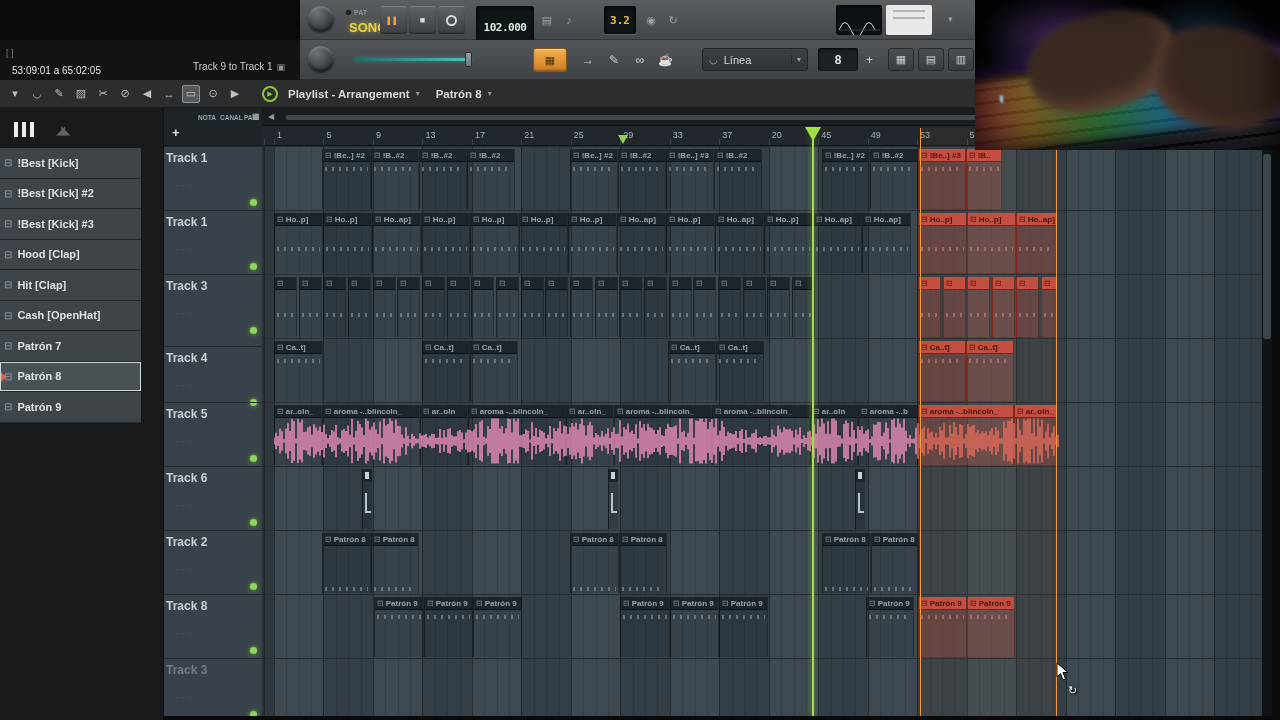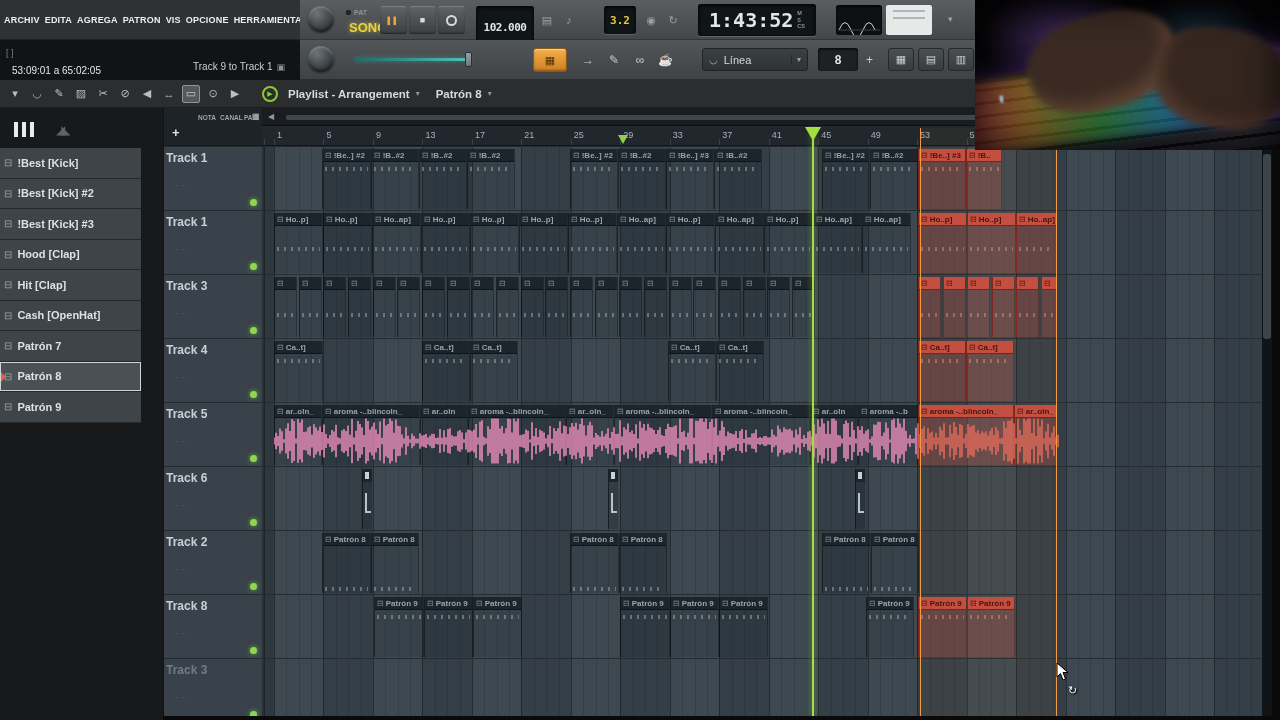--- a/index.html
+++ b/index.html
@@ -192,31 +192,20 @@
 
 #cursor{position:absolute;left:1056px;top:662px;z-index:60}
 #cursor-hint{position:absolute;left:1068px;top:684px;z-index:60;color:#fff;font-size:11px;
   text-shadow:0 0 2px #000,1px 1px 1px #000}
 </style>
 </head>
 <body>
 
 <div class="screen">
 
-  <div id="menubar">
-    <div id="menu-items">
-        <span class="menu-item">ARCHIV</span>
-        <span class="menu-item">EDITA</span>
-        <span class="menu-item">AGREGA</span>
-        <span class="menu-item">PATRON</span>
-        <span class="menu-item">VIS</span>
-        <span class="menu-item">OPCIONE</span>
-        <span class="menu-item">HERRAMIENTA</span>
-      </div>
-  </div>
 
   <div id="transport1">
     <div class="knob" style="left:8px;top:6px"></div>
     <div id="patsong">
       <div class="ps-row">
           <span class="led"></span>
           <span id="pat-label">PAT</span>
         </div>
       <div class="ps-row">
           <span class="led on"></span>
@@ -235,28 +224,20 @@
     <div class="lcd" id="tempo-lcd">
         <span>102.000</span>
       </div>
     <div class="dimicon" style="left:238px">▤</div>
     <div class="dimicon" style="left:260px">♪</div>
     <div class="lcd" id="pos-lcd">
         <span>3.2</span>
       </div>
     <div class="dimicon" style="left:342px">◉</div>
     <div class="dimicon" style="left:364px">↻</div>
-    <div class="lcd" id="time-lcd">
-      <span id="time-text">1:43:52</span>
-      <div id="time-units">
-          <div class="tu">M</div>
-          <div class="tu">S</div>
-          <div class="tu">CS</div>
-        </div>
-    </div>
     <div id="osc">
       <svg width="46" height="30">
         <path d="M3 25 Q9 10 15 25 T27 25 T39 25" stroke="#cfd8da" stroke-width="1" fill="none"></path>
         <line x1="2" y1="25" x2="44" y2="25" stroke="#3a4346" stroke-width="1"></line>
       </svg>
     </div>
     <div id="cpu-panel">
         <div></div>
         <div></div>
       </div>
@@ -377,21 +358,21 @@
       <div class="name-row" style="top: 102px;">
         <div class="tname">Track 1</div>
         <div class="tdots">. . .</div>
         <div class="tled"></div>
       </div>
       <div class="name-row" style="top: 166px;">
         <div class="tname">Track 3</div>
         <div class="tdots">. . .</div>
         <div class="tled"></div>
       </div>
-      <div class="name-row" style="top: 230px;">
+      <div class="name-row" style="top: 238px;">
         <div class="tname">Track 4</div>
         <div class="tdots">. . .</div>
         <div class="tled"></div>
       </div>
       <div class="name-row" style="top: 294px;">
         <div class="tname">Track 5</div>
         <div class="tdots">. . .</div>
         <div class="tled"></div>
       </div>
       <div class="name-row" style="top: 358px;">
@@ -425,21 +406,21 @@
         <span class="tick" style="left: 15px;">1</span>
         <span class="tick" style="left: 64.47px;">5</span>
         <span class="tick" style="left: 113.94px;">9</span>
         <span class="tick" style="left: 163.41px;">13</span>
         <span class="tick" style="left: 212.88px;">17</span>
         <span class="tick" style="left: 262.35px;">21</span>
         <span class="tick" style="left: 311.82px;">25</span>
         <span class="tick" style="left: 361.29px;">29</span>
         <span class="tick" style="left: 410.76px;">33</span>
         <span class="tick" style="left: 460.23px;">37</span>
-        <span class="tick" style="left: 509.7px;">41</span>
+        <span class="tick" style="left: 509.7px;">20</span>
         <span class="tick" style="left: 559.17px;">45</span>
         <span class="tick" style="left: 608.64px;">49</span>
         <span class="tick" style="left: 658.11px;">53</span>
         <span class="tick" style="left: 707.58px;">57</span>
       </div>
     <div id="lanes">
         <div class="lane" style="top: 0px;">
           <div class="clip" style="left: 60px; width: 49px;">
             <div class="clip-label">
               <span class="ci">⊟</span>

